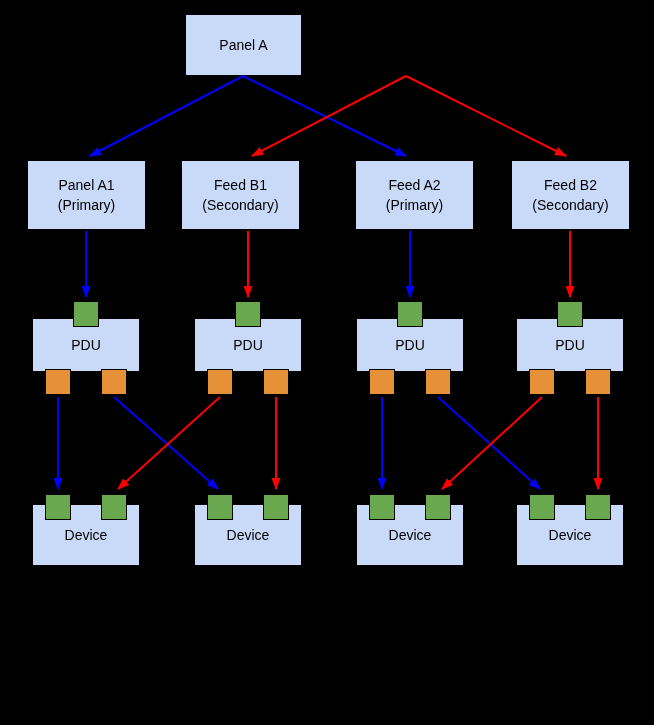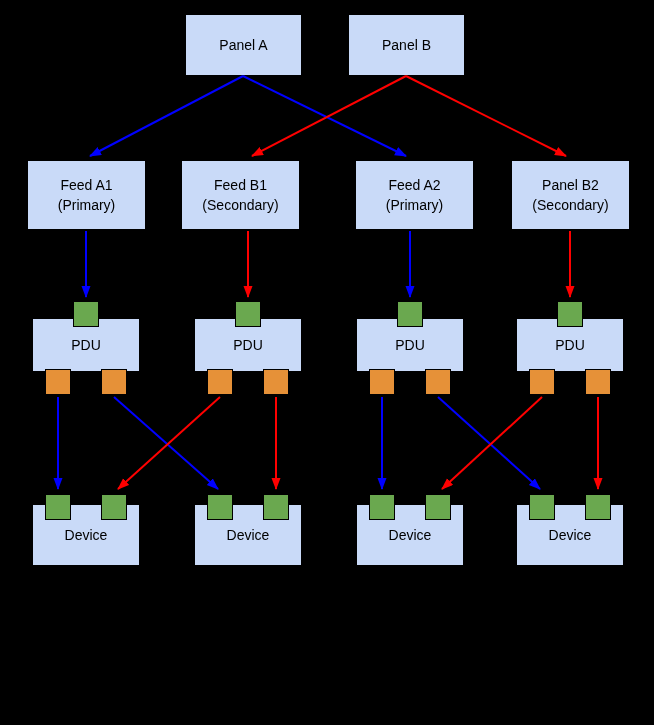--- a/index.html
+++ b/index.html
@@ -73,29 +73,28 @@
     <line class="edge secondary" x1="220" y1="397" x2="118" y2="489" marker-end="url(#arrow-secondary)"></line>
     <line class="edge secondary" x1="276" y1="397" x2="276" y2="489" marker-end="url(#arrow-secondary)"></line>
 
     <line class="edge primary" x1="382" y1="397" x2="382" y2="489" marker-end="url(#arrow-primary)"></line>
     <line class="edge primary" x1="438" y1="397" x2="540" y2="489" marker-end="url(#arrow-primary)"></line>
     <line class="edge secondary" x1="542" y1="397" x2="442" y2="489" marker-end="url(#arrow-secondary)"></line>
     <line class="edge secondary" x1="598" y1="397" x2="598" y2="489" marker-end="url(#arrow-secondary)"></line>
   </svg>
 
   <div class="node" style="left:186px;top:15px;width:115px;height:60px">Panel A</div>
-  <div class="node" style="left:349px;top:15px;width:115px;height:60px">Panel B</div>
 
-  <div class="node" style="left:28px;top:161px;width:117px;height:68px">Feed A1
+  <div class="node" style="left:28px;top:161px;width:117px;height:68px">Panel A1
 (Primary)</div>
   <div class="node" style="left:182px;top:161px;width:117px;height:68px">Feed B1
 (Secondary)</div>
   <div class="node" style="left:356px;top:161px;width:117px;height:68px">Feed A2
 (Primary)</div>
-  <div class="node" style="left:512px;top:161px;width:117px;height:68px">Panel B2
+  <div class="node" style="left:512px;top:161px;width:117px;height:68px">Feed B2
 (Secondary)</div>
 
   <div class="node" style="left:33px;top:319px;width:106px;height:52px">PDU</div>
   <div class="node" style="left:195px;top:319px;width:106px;height:52px">PDU</div>
   <div class="node" style="left:357px;top:319px;width:106px;height:52px">PDU</div>
   <div class="node" style="left:517px;top:319px;width:106px;height:52px">PDU</div>
 
   <div class="node" style="left:33px;top:505px;width:106px;height:60px">Device</div>
   <div class="node" style="left:195px;top:505px;width:106px;height:60px">Device</div>
   <div class="node" style="left:357px;top:505px;width:106px;height:60px">Device</div>

